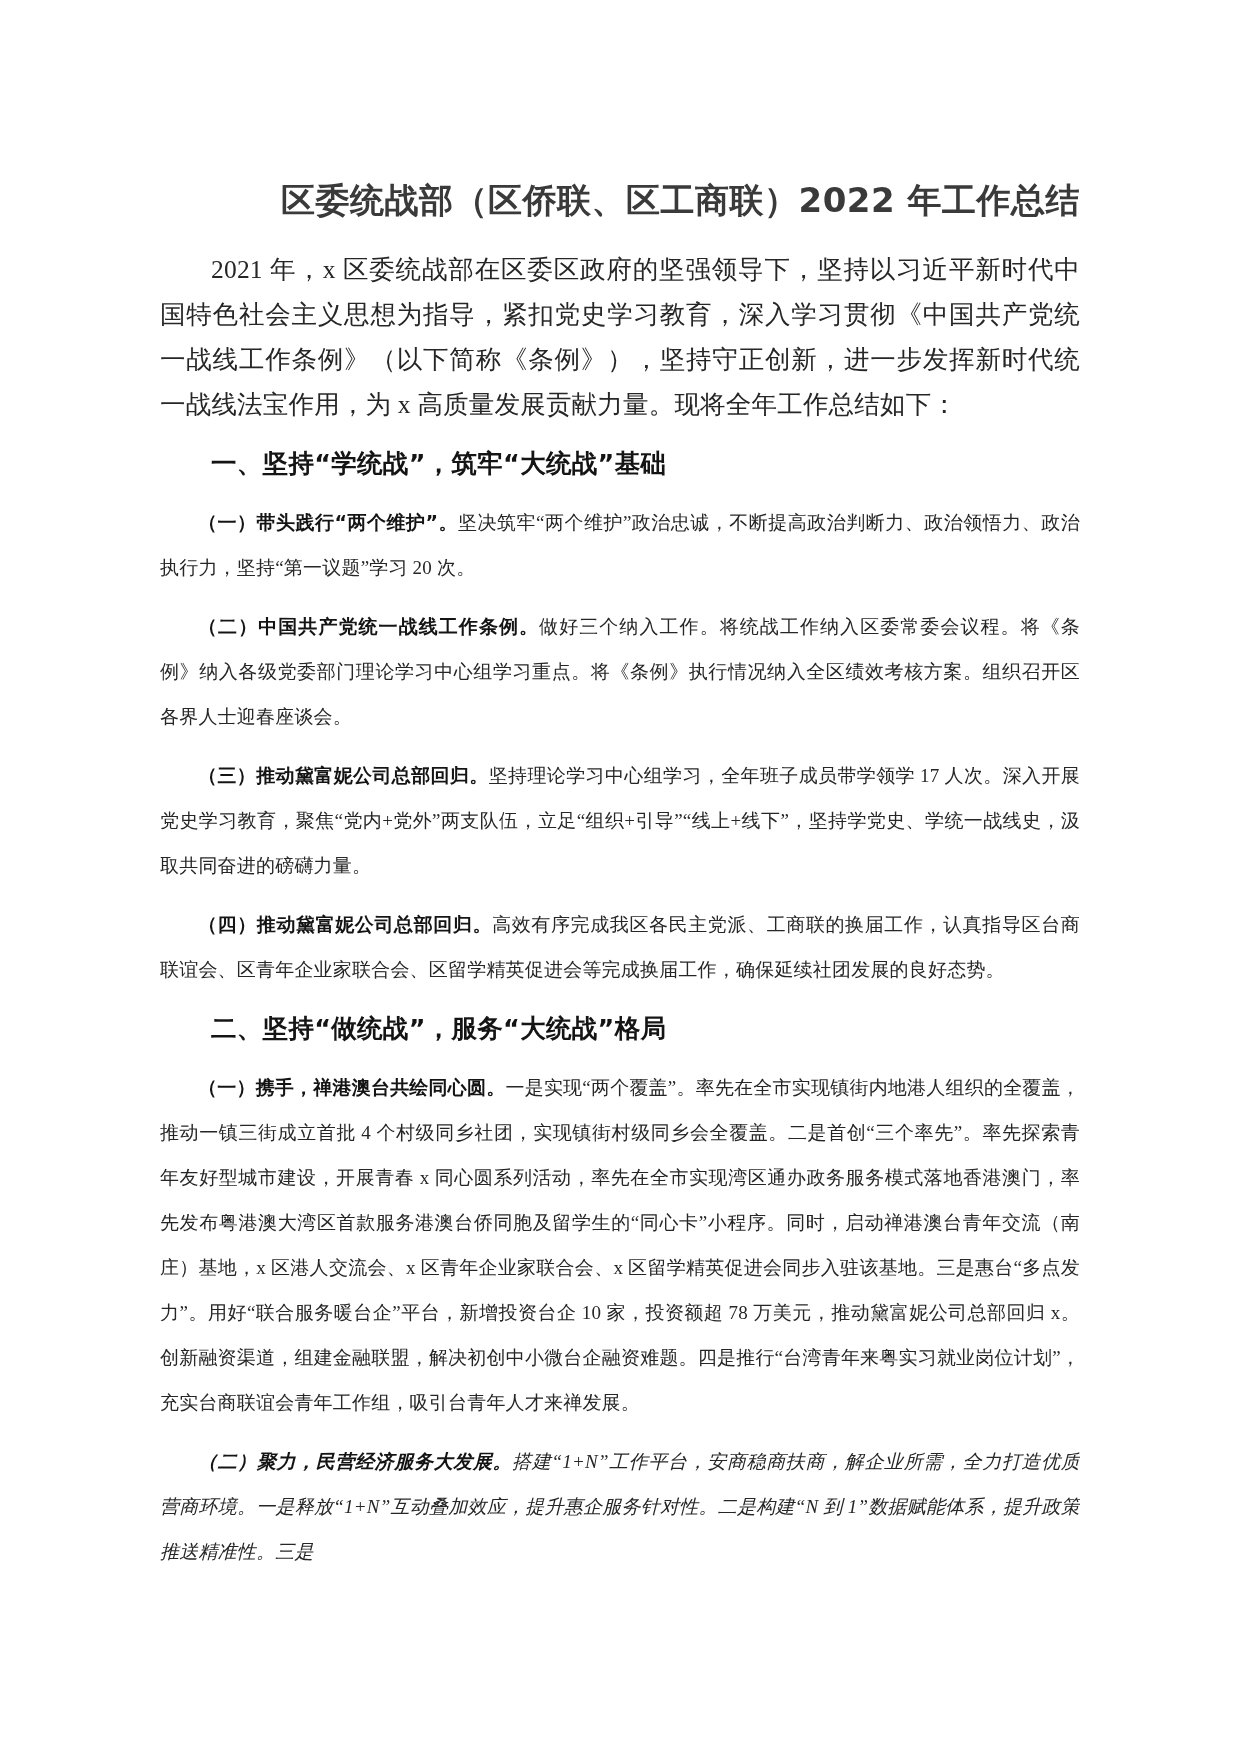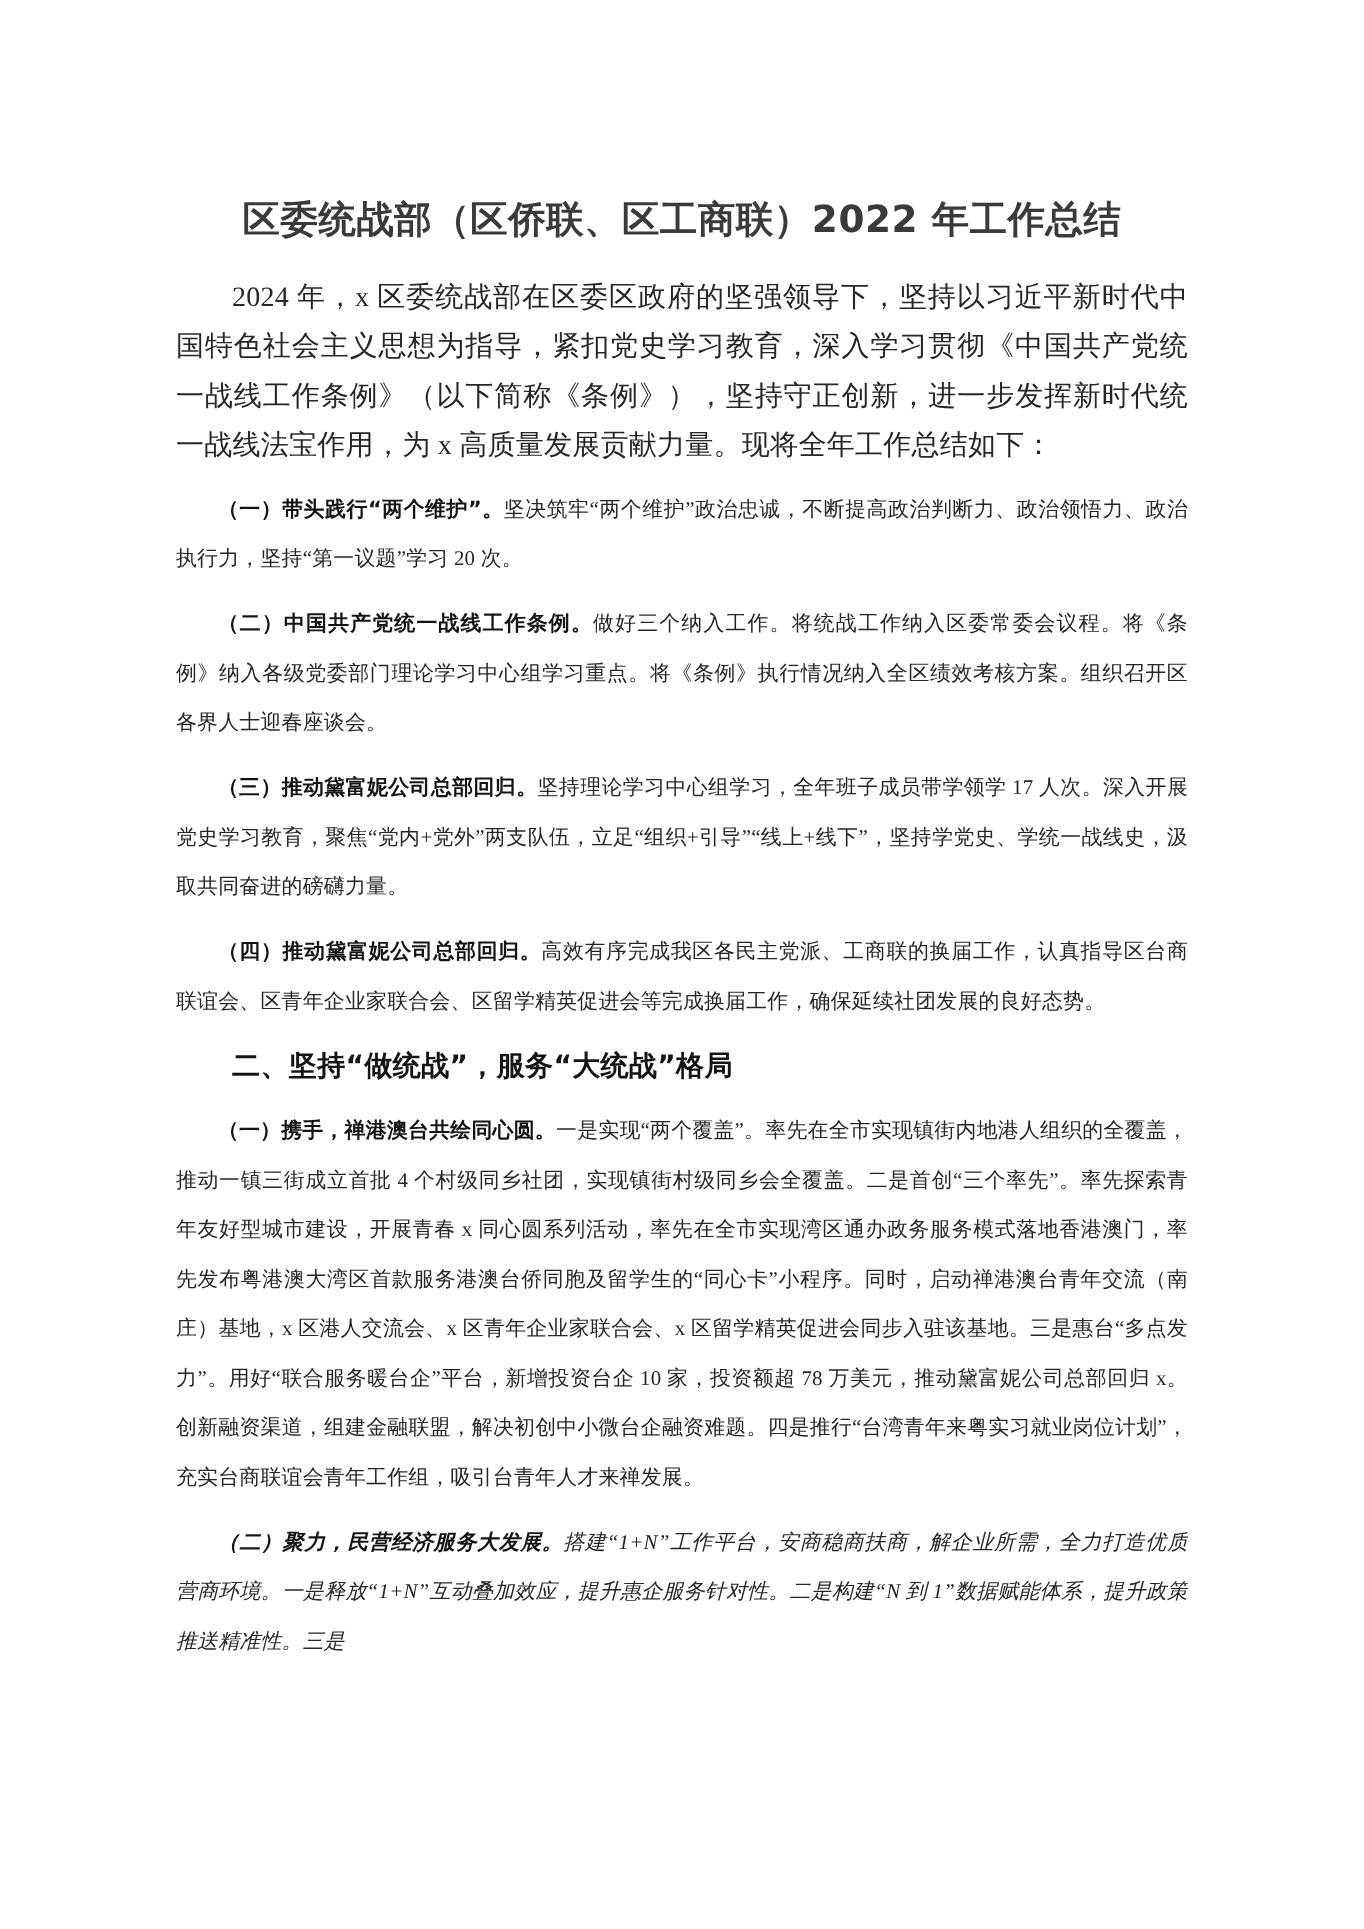--- a/index.html
+++ b/index.html
@@ -21,21 +21,21 @@
     background: #ffffff;
     box-sizing: border-box;
     padding: 180px 160px 80px 160px;
   }
   .doc-title {
     font-family: "DejaVu Sans", "Liberation Sans", sans-serif;
     font-weight: 700;
     font-size: 34px;
     line-height: 1.22;
     color: #3a3a3a;
-    text-align: center;
+    text-align: right;
     letter-spacing: 0.5px;
     margin: 0 0 26px 0;
     white-space: nowrap;
   }
   p.body-text {
     font-family: "Liberation Serif", "DejaVu Serif", serif;
     font-size: 25.5px;
     line-height: 45px;
     color: #262626;
     text-align: justify;
@@ -75,22 +75,23 @@
     font-style: italic;
   }
 </style>
 </head>
 <body>
 
 <div class="page">
 
   <h1 class="doc-title">区委统战部（区侨联、区工商联）2022 年工作总结</h1>
 
-  <p class="body-text">2024 年，x 区委统战部在区委区政府的坚强领导下，坚持以习近平新时代中国特色社会主义思想为指导，紧扣党史学习教育，深入学习贯彻《中国共产党统一战线工作条例》（以下简称《条例》），坚持守正创新，进一步发挥新时代统一战线法宝作用，为 x 高质量发展贡献力量。现将全年工作总结如下：</p>
+  <p class="body-text">2021 年，x 区委统战部在区委区政府的坚强领导下，坚持以习近平新时代中国特色社会主义思想为指导，紧扣党史学习教育，深入学习贯彻《中国共产党统一战线工作条例》（以下简称《条例》），坚持守正创新，进一步发挥新时代统一战线法宝作用，为 x 高质量发展贡献力量。现将全年工作总结如下：</p>
 
+  <p class="heading-1">一、坚持“学统战”，筑牢“大统战”基础</p>
 
   <p class="sub-para">
     <span class="lead">（一）带头践行“两个维护”。</span><span>坚决筑牢“两个维护”政治忠诚，不断提高政治判断力、政治领悟力、政治执行力，坚持“第一议题”学习 20 次。</span>
   </p>
 
   <p class="sub-para">
     <span class="lead">（二）中国共产党统一战线工作条例。</span><span>做好三个纳入工作。将统战工作纳入区委常委会议程。将《条例》纳入各级党委部门理论学习中心组学习重点。将《条例》执行情况纳入全区绩效考核方案。组织召开区各界人士迎春座谈会。</span>
   </p>
 
   <p class="sub-para">

